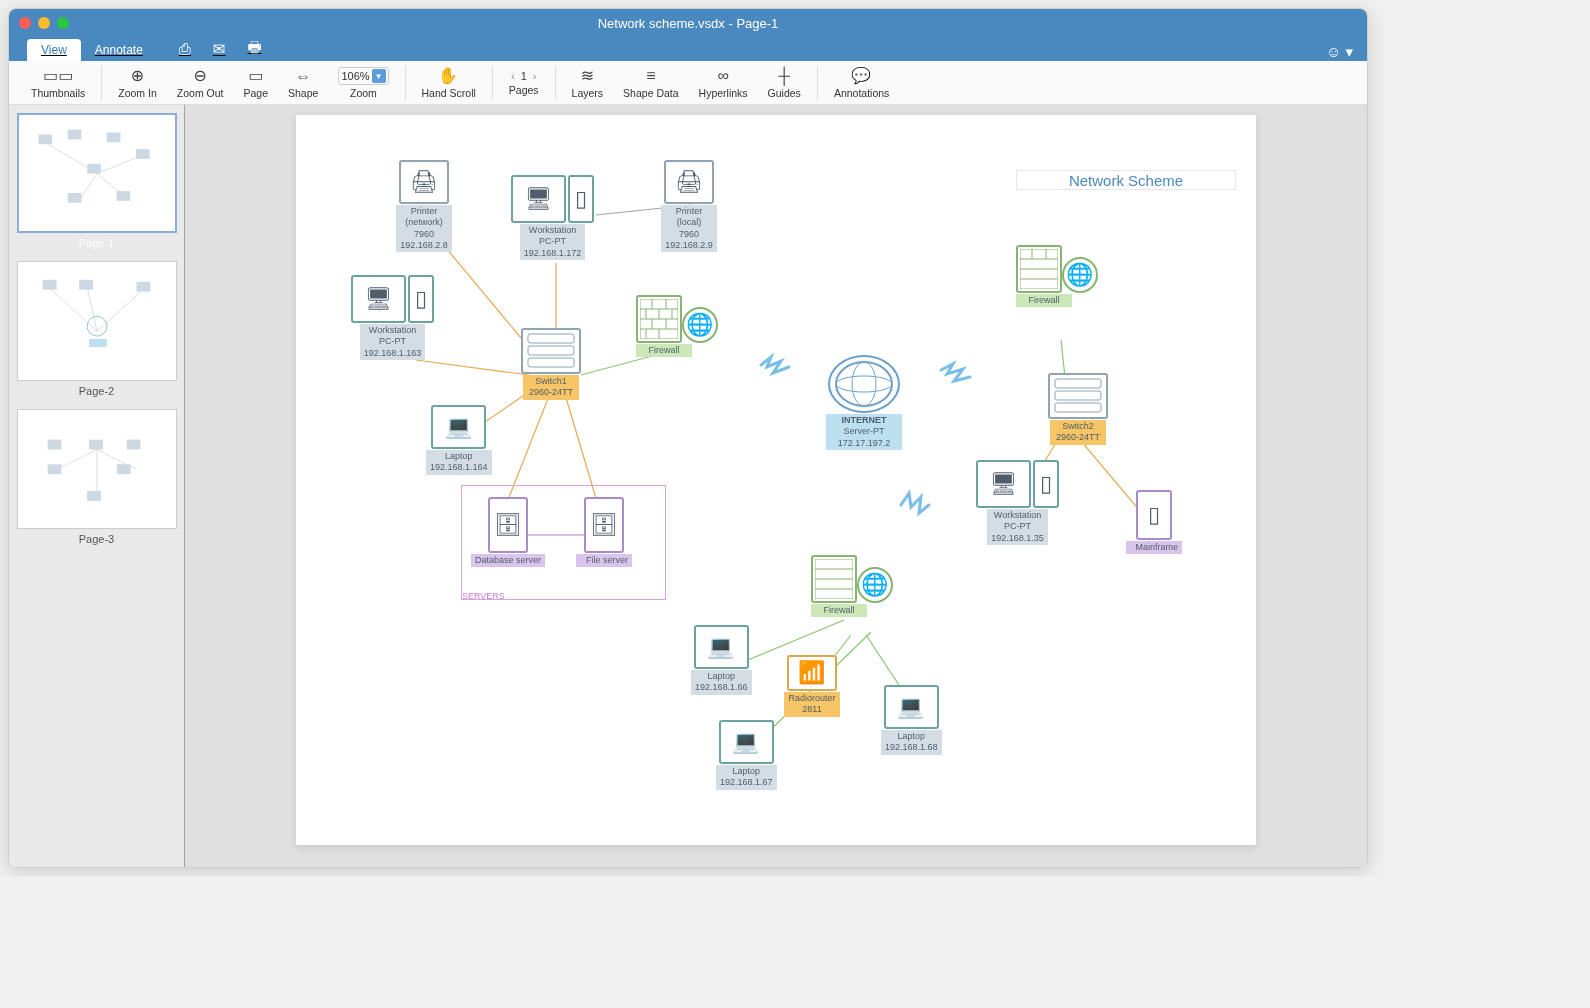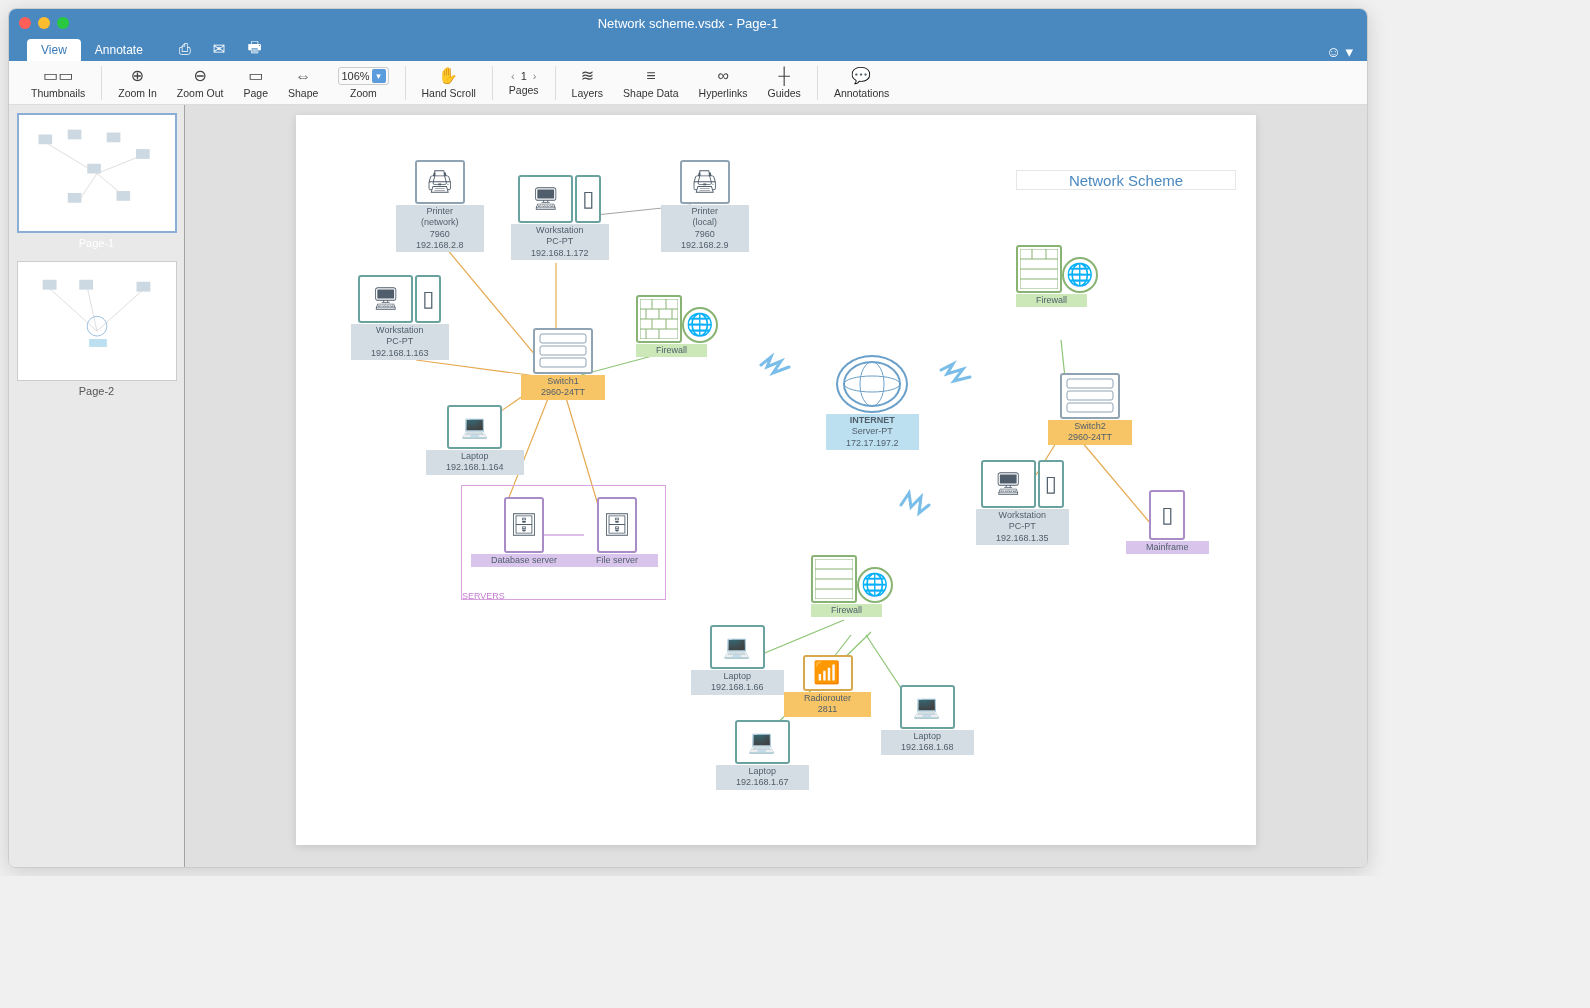--- a/index.html
+++ b/index.html
@@ -27,21 +27,21 @@
 .page-ind span.arr { color: #888; cursor: pointer; }
 .body-area { flex: 1; display: flex; overflow: hidden; background: #eee; }
 .thumb-panel { width: 176px; background: #e9e9e9; border-right: 1px solid #a3a3a3; padding: 8px; overflow-y: auto; }
 .thumb-item { margin-bottom: 12px; text-align: center; font-size: 11px; color: #555; }
 .thumb-item.active .thumb-box { border: 2px solid #8aaed6; }
 .thumb-item.active .thumb-label { color: #fff; }
 .thumb-box { width: 160px; height: 120px; background: #fff; border: 1px solid #ccc; margin-bottom: 4px; position: relative; overflow: hidden; }
 .canvas-wrap { flex: 1; padding: 10px; overflow: auto; background: #e0e0e0; }
 .canvas { width: 960px; height: 730px; background: #fff; margin: 0 auto; position: relative; box-shadow: 0 2px 8px rgba(0,0,0,0.12); }
 .node { position: absolute; display: flex; flex-direction: column; align-items: center; font-size: 9px; color: #505e6b; text-align: center; }
-.node .label { background: #d4dde4; padding: 1px 20px; min-width: 56px; line-height: 1.25; }
+.node .label { background: #d4dde4; padding: 1px 4px; min-width: 56px; line-height: 1.25; }
 .node .label.orange { background: #f7c565; }
 .node .label.purple { background: #d9c5ec; text-align: right; }
 .node .label.green { background: #cce8b8; }
 .node .label.blue { background: #bde0f0; }
 .icon-box { width: 50px; height: 44px; border: 2px solid #8fa3b3; border-radius: 3px; background: #fff; display: flex; align-items: center; justify-content: center; font-size: 22px; margin-bottom: 1px; position: relative; }
 .icon-box.teal { border-color: #6aa2a0; }
 .icon-box.green { border-color: #88b372; }
 .icon-box.purple { border-color: #a88bc7; }
 .icon-box.nob { border: none; }
 .servers-group { position: absolute; border: 1px solid #d9a3e0; left: 165px; top: 370px; width: 205px; height: 115px; }
@@ -58,21 +58,21 @@
   <div class="titlebar">
     <div class="traffic">
       <span class="tr-close"></span>
       <span class="tr-min"></span>
       <span class="tr-max"></span>
     </div>
     <div class="titlebar-title">Network scheme.vsdx - Page-1</div>
   </div>
 
   <div class="tabs-row">
-    <div style="display:flex;align-items:flex-end;">
+    <div style="display:flex;align-items:flex-end;text-decoration:underline;">
       <div class="tab active">View</div>
       <div class="tab">Annotate</div>
       <div class="tab-icons">
         <span>⎙</span>
         <span>✉</span>
         <span>🖶</span>
       </div>
     </div>
     <div class="tab-right">☺ ▾</div>
   </div>
@@ -175,20 +175,38 @@
               </g>
               <circle cx="80" cy="65" r="10" fill="none" stroke="#9cc0e0"></circle>
               <g fill="#cdd9e2">
                 <rect x="25" y="18" width="14" height="10"></rect>
                 <rect x="62" y="18" width="14" height="10"></rect>
                 <rect x="120" y="20" width="14" height="10"></rect>
                 <rect x="72" y="78" width="18" height="8" fill="#bde0f0"></rect>
               </g>
             </svg></div>
         <span class="thumb-label">Page-2</span>
+      </div>
+      <div class="thumb-item">
+        <div class="thumb-box"><svg viewBox="0 0 160 120">
+              <g stroke="#bbb" stroke-width="0.5">
+                <line x1="40" y1="60" x2="80" y2="40"></line>
+                <line x1="80" y1="40" x2="120" y2="60"></line>
+                <line x1="80" y1="40" x2="80" y2="90"></line>
+              </g>
+              <g fill="#cdd9e2">
+                <rect x="30" y="30" width="14" height="10"></rect>
+                <rect x="72" y="30" width="14" height="10"></rect>
+                <rect x="110" y="30" width="14" height="10"></rect>
+                <rect x="30" y="55" width="14" height="10"></rect>
+                <rect x="100" y="55" width="14" height="10"></rect>
+                <rect x="70" y="82" width="14" height="10"></rect>
+              </g>
+            </svg></div>
+        <span class="thumb-label">Page-3</span>
       </div>
     </div>
 
     <div class="canvas-wrap">
       <div class="canvas">
 
         <svg class="wires" viewBox="0 0 960 730">
           <g stroke="#e6a94f" stroke-width="1.2" fill="none">
             <line x1="135" y1="115" x2="255" y2="259"></line>
             <line x1="260" y1="148" x2="260" y2="240"></line>

